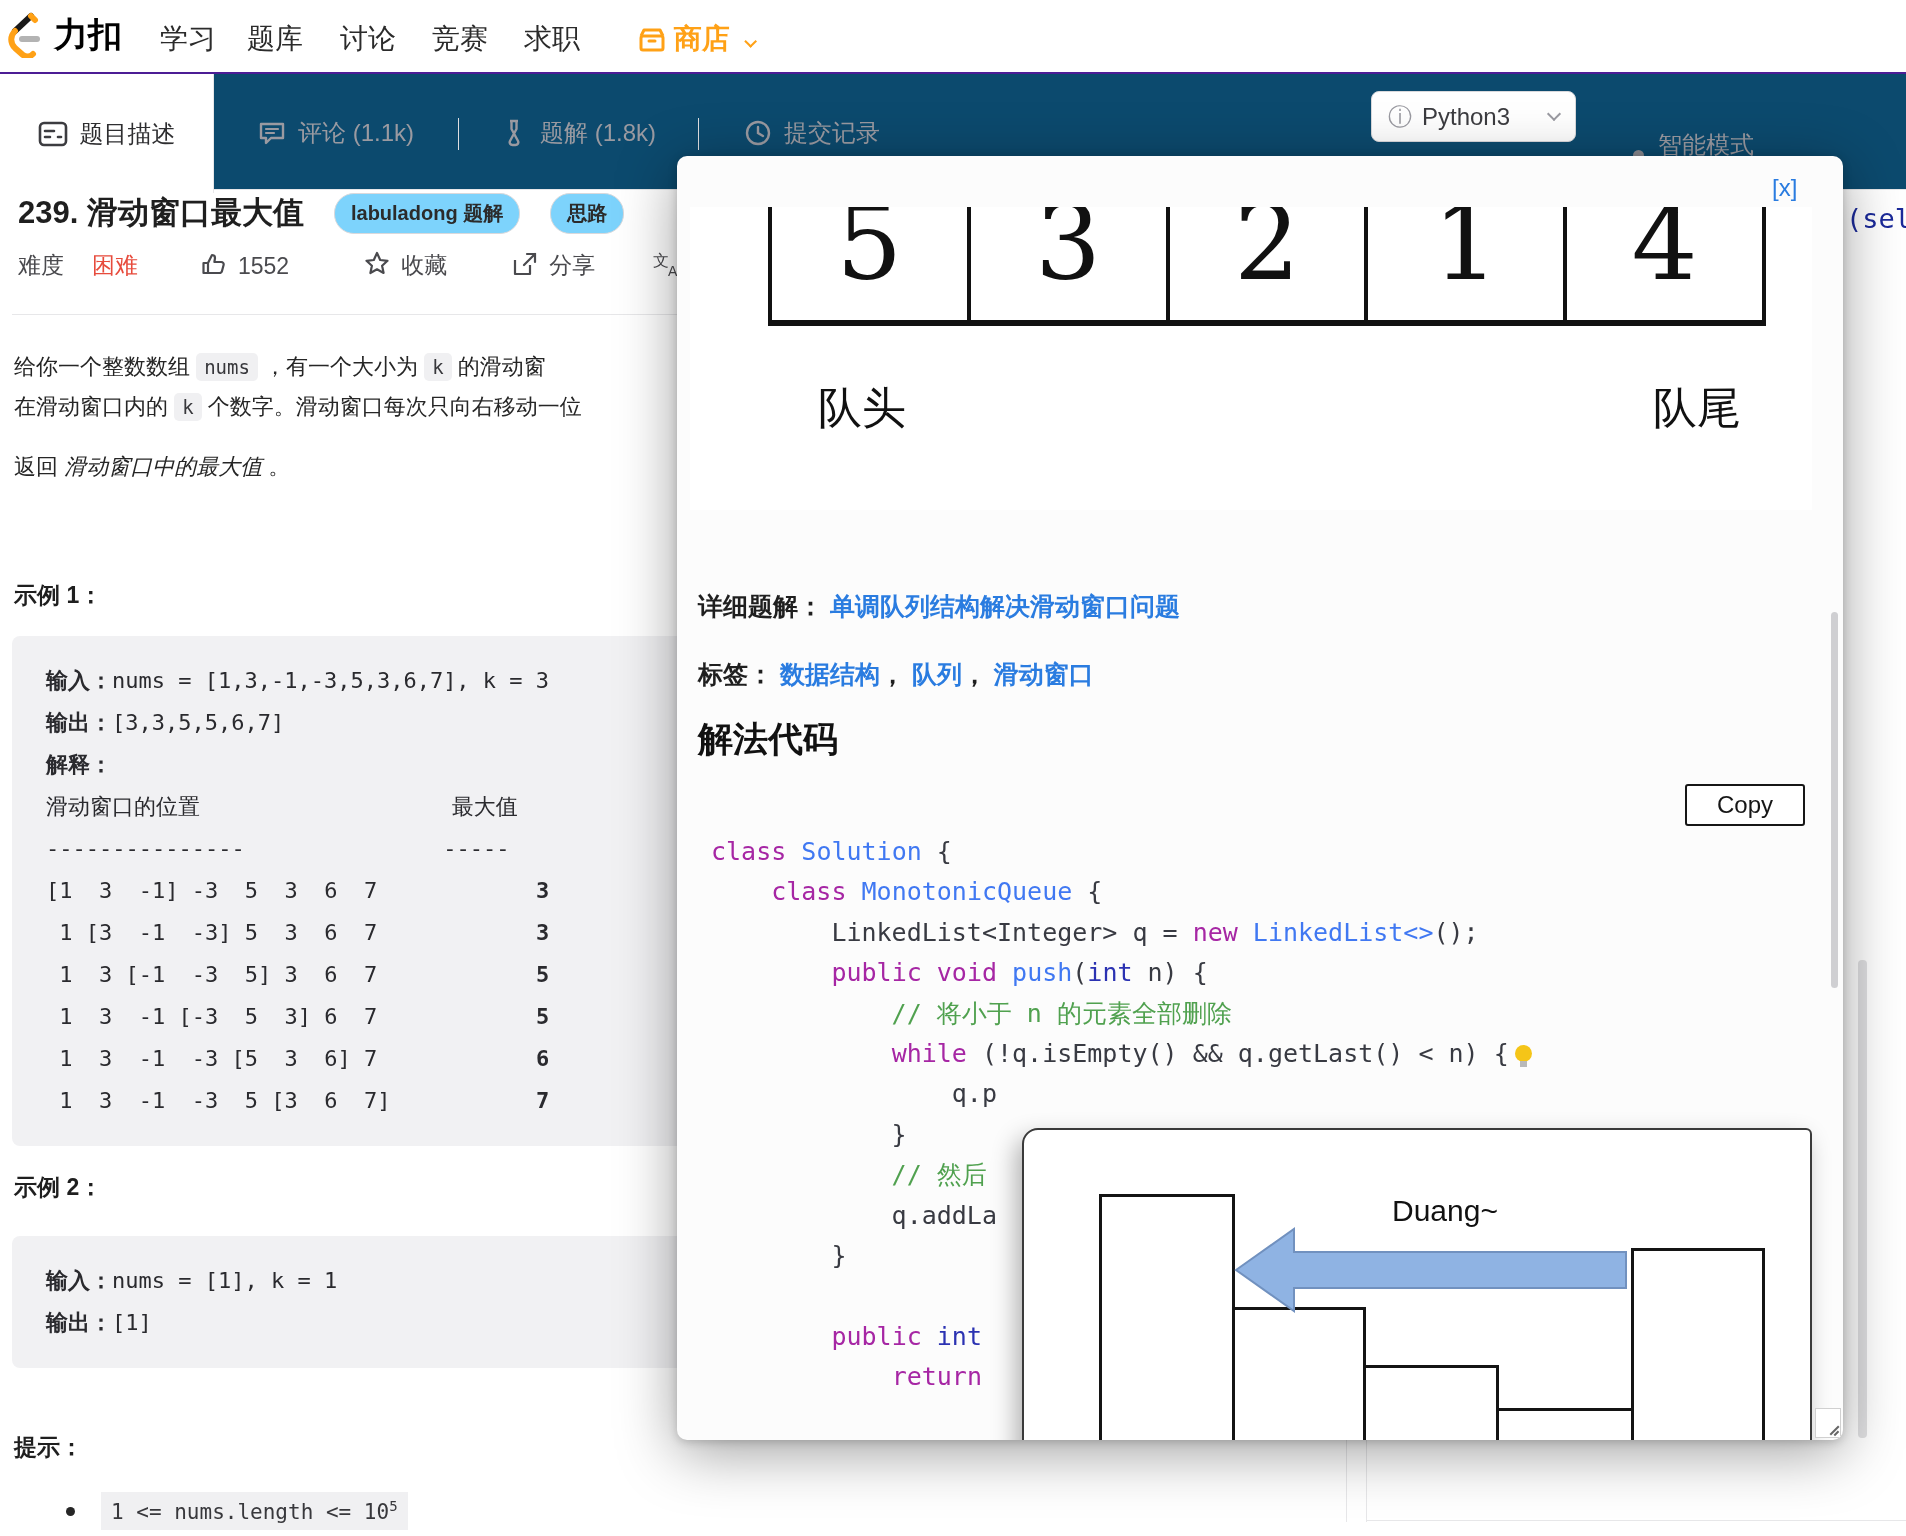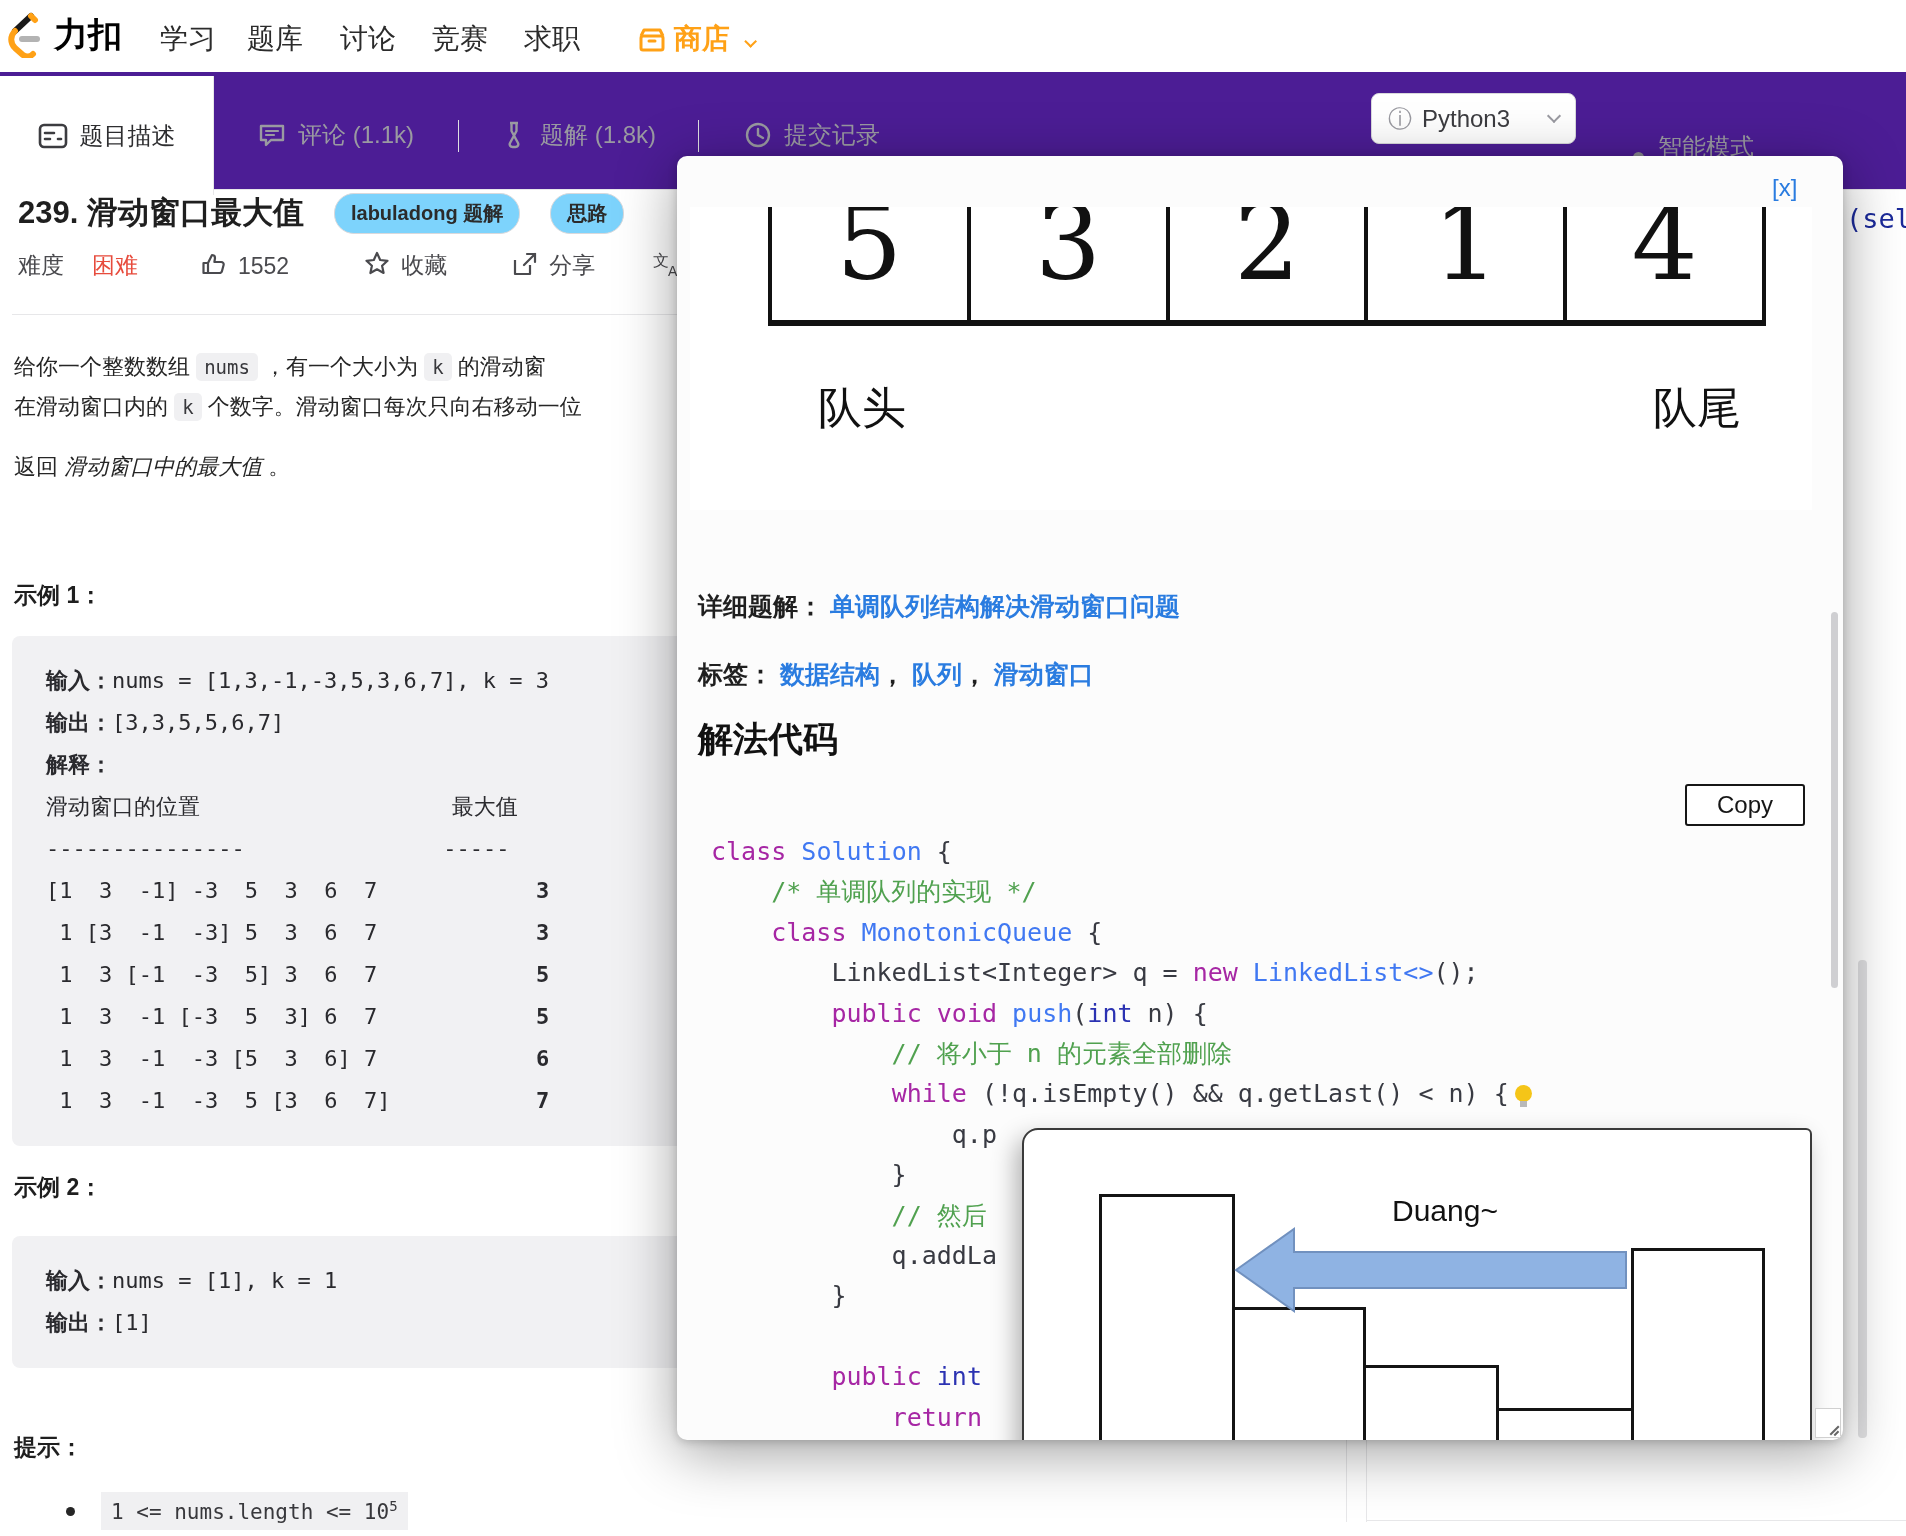--- a/index.html
+++ b/index.html
@@ -11,22 +11,22 @@
   
   #navbar { left:0; top:0; width:1906px; height:72px; background:#fff; }
   .nav-item { position:absolute; top:20px; font-size:28px; color:#2b2b2b; cursor:pointer; }
   .nav-store { color:#ffa116; font-weight:bold; }
   .caret-down { display:inline-block; width:9px; height:9px; border-right:2px solid #ffa116;
                 border-bottom:2px solid #ffa116; transform:rotate(45deg) translateY(-3px); margin-left:6px; }
   #logo { position:absolute; left:0; top:12px; display:flex; align-items:center; gap:10px; cursor:pointer; }
   #logo .logo-text { font-size:34px; font-weight:bold; color:#000; }
 
   
-  #tabstrip { left:0; top:72px; width:1906px; height:118px; background:#4c1d95;
-              border-top:4px solid #4c1d95; border-bottom:1px solid #e7e7e9; }
+  #tabstrip { left:0; top:72px; width:1906px; height:118px; background:#0c4a6e;
+              border-top:2px solid #4c1d95; border-bottom:1px solid #e7e7e9; }
   .tab { position:absolute; top:0; height:118px; display:flex; align-items:center; gap:12px;
          font-size:24px; color:#9a9aa1; cursor:pointer; }
   #tab-desc { left:0; width:214px; height:119px; background:#fff; border-right:1px solid #e7e7e9;
               justify-content:center; color:#2e2e30; }
   .tab-sep { position:absolute; top:44px; width:1px; height:32px; background:#dedee1; }
   .lang-select { position:absolute; left:1371px; top:17px; width:205px; height:51px; background:#fff;
                  border:1px solid #d9d9dc; border-radius:8px; display:flex; align-items:center;
                  padding:0 16px; gap:10px; cursor:pointer; }
   .lang-select .info-i { font-size:24px; color:#9a9aa1; line-height:1; }
   .lang-select .lang-label { font-size:24px; color:#3c3c40; flex:1; }
@@ -316,21 +316,20 @@
       <span class="mlink">数据结构</span><span class="modal-bold">，</span>
       <span class="mlink">队列</span><span class="modal-bold">，</span>
       <span class="mlink">滑动窗口</span>
     </div>
 
     <div id="code-heading">解法代码</div>
     <div id="copy-btn">Copy</div>
 
     <div id="code-block">
         <div class="code-line"><span class="tok-kw">class</span><span class="tok-pl"> </span><span class="tok-fn">Solution</span><span class="tok-pl"> {</span></div>
-        <div class="code-line"><span class="tok-cm">    /* 单调队列的实现 */</span></div>
         <div class="code-line"><span class="tok-pl">    </span><span class="tok-kw">class</span><span class="tok-pl"> </span><span class="tok-fn">MonotonicQueue</span><span class="tok-pl"> {</span></div>
         <div class="code-line"><span class="tok-pl">        LinkedList&lt;Integer&gt; q = </span><span class="tok-kw">new</span><span class="tok-pl"> </span><span class="tok-fn">LinkedList&lt;&gt;</span><span class="tok-pl">();</span></div>
         <div class="code-line"><span class="tok-pl">        </span><span class="tok-kw">public</span><span class="tok-pl"> </span><span class="tok-kw">void</span><span class="tok-pl"> </span><span class="tok-fn">push</span><span class="tok-pl">(</span><span class="tok-ty">int</span><span class="tok-pl"> n) {</span></div>
         <div class="code-line"><span class="tok-cm">            // 将小于 n 的元素全部删除</span></div>
         <div class="code-line"><span class="tok-pl">            </span><span class="tok-kw">while</span><span class="tok-pl"> (!q.isEmpty() &amp;&amp; q.getLast() &lt; n) {</span><span class="bulb"></span></div>
         <div class="code-line"><span class="tok-pl">                q.p</span></div>
         <div class="code-line"><span class="tok-pl">            }</span></div>
         <div class="code-line"><span class="tok-cm">            // 然后</span></div>
         <div class="code-line"><span class="tok-pl">            q.addLa</span></div>
         <div class="code-line"><span class="tok-pl">        }</span></div>

